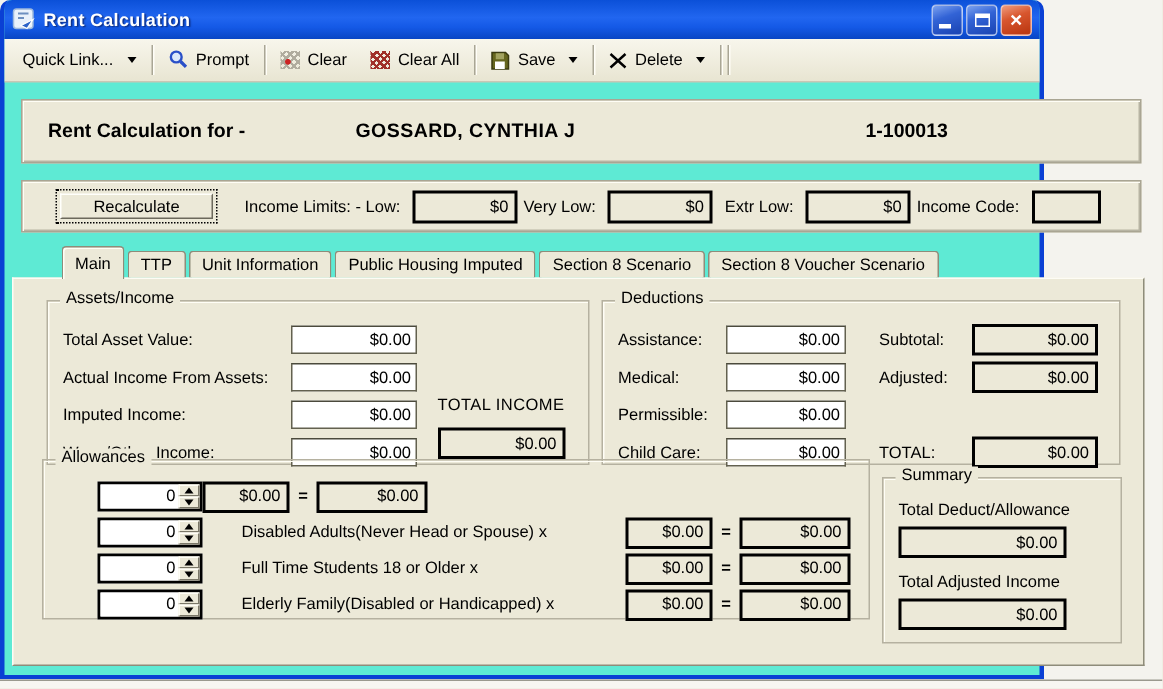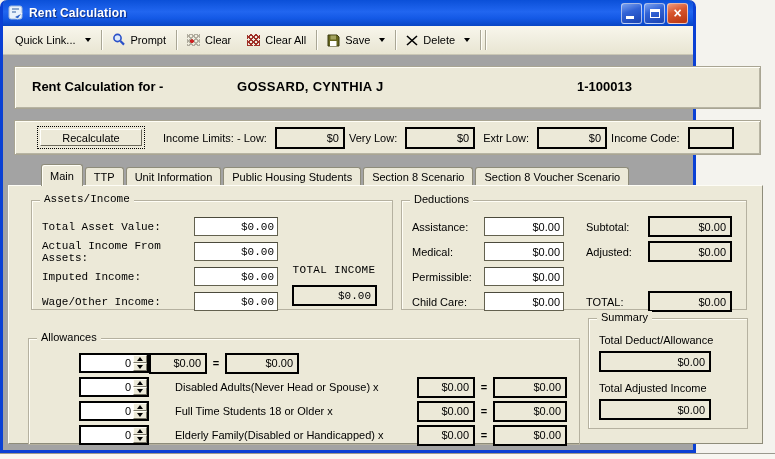--- a/index.html
+++ b/index.html
@@ -8,21 +8,21 @@
     font-family: "Liberation Sans", sans-serif;
     font-size: 11px;
     color: #000;
     background: #f4f3ee;
     position: relative;
   }
   .window {
     position:absolute; left:0; top:0; width:696px; height:453px;
     border:3px solid #0a40d4; border-top:none;
     border-radius:7px 7px 0 0;
-    background:#a3a3a3;
+    background:#5eead4;
   }
   
   .titlebar {
     height:26px; display:flex; align-items:center; padding:0 5px;
     border-radius:5px 5px 0 0;
     background: linear-gradient(to bottom, #0b50d8 0%, #2166f0 45%, #1459e6 70%, #0845c4 100%);
   }
   .app-icon { width:17px; height:16px; display:inline-flex; margin-right:4px; }
   .title {
     color:#fff; font-weight:bold; font-size:12px;
@@ -95,23 +95,23 @@
     height:18px; white-space:nowrap;
   }
   .tab.active { height:22px; padding-top:5px; margin-bottom:-1px; box-shadow: inset 1px 1px 0 #fffef6; }
   .tabpage {
     position:absolute; left:5px; top:130px; width:755px; height:259px; background:#ece9d8;
     border:1px solid; border-color:#fdfcf5 #8e8c7a #8e8c7a #fdfcf5; z-index:1;
   }
   
   .gbox { position:absolute; border:1px solid #b5b1a0; box-shadow: inset 1px 1px 0 #fffef6; }
   .gtitle { position:absolute; top:-8px; left:8px; background:#ece9d8; padding:0 4px; white-space:nowrap; }
-  .gbox.assets     { left:22px;  top:14px;  width:362px; height:110px; padding:16px 0 0 10px;font-family:Liberation Mono, monospace; }
+  .gbox.assets     { left:22px;  top:14px;  width:362px; height:110px; padding:16px 0 0 10px; }
   .gbox.deductions { left:392px; top:14px;  width:346px; height:110px; padding:16px 0 0 10px; }
-  .gbox.allowances { left:19px;  top:152px; width:552px; height:107px; padding:14px 12px 0 50px; }
+  .gbox.allowances { left:19px;  top:120px; width:552px; height:107px; padding:14px 12px 0 36px; }
   .gbox.summary    { left:579px; top:132px; width:160px; height:111px; padding:12px 10px 0 10px; }
   .frow { display:flex; align-items:center; height:19px; margin-bottom:6px; }
   .in {
     background:#fff; border:1px solid #63614f; border-top-color:#4b4a3c;
     height:19px; text-align:right; padding:0 3px; font-family:inherit; font-size:11px; width:84px;
   }
   .assets .flab { width:152px; }
   .ti-label { position:absolute; left:256px; top:63px; width:92px; text-align:center; letter-spacing:.3px; }
   .ti-box   { position:absolute; left:260px; top:84px; width:85px; }
   .ded-lab1 { width:72px; }
@@ -232,21 +232,21 @@
       <span class="lab ml8">Extr Low:</span>
       <div class="ro w70 ml8">$0</div>
       <span class="lab ml14">Income Code:</span>
       <div class="ro w48 ml8"></div>
     </div>
 
     <div class="tabstrip">
       <div class="tab active">Main</div>
       <div class="tab">TTP</div>
       <div class="tab">Unit Information</div>
-      <div class="tab">Public Housing Students</div>
+      <div class="tab">Public Housing Imputed</div>
       <div class="tab">Section 8 Scenario</div>
       <div class="tab">Section 8 Voucher Scenario</div>
     </div>
 
     <div class="tabpage">
 
       <div class="gbox assets">
         <span class="gtitle">Assets/Income</span>
         <div class="frow">
           <span class="flab">Total Asset Value:</span>

